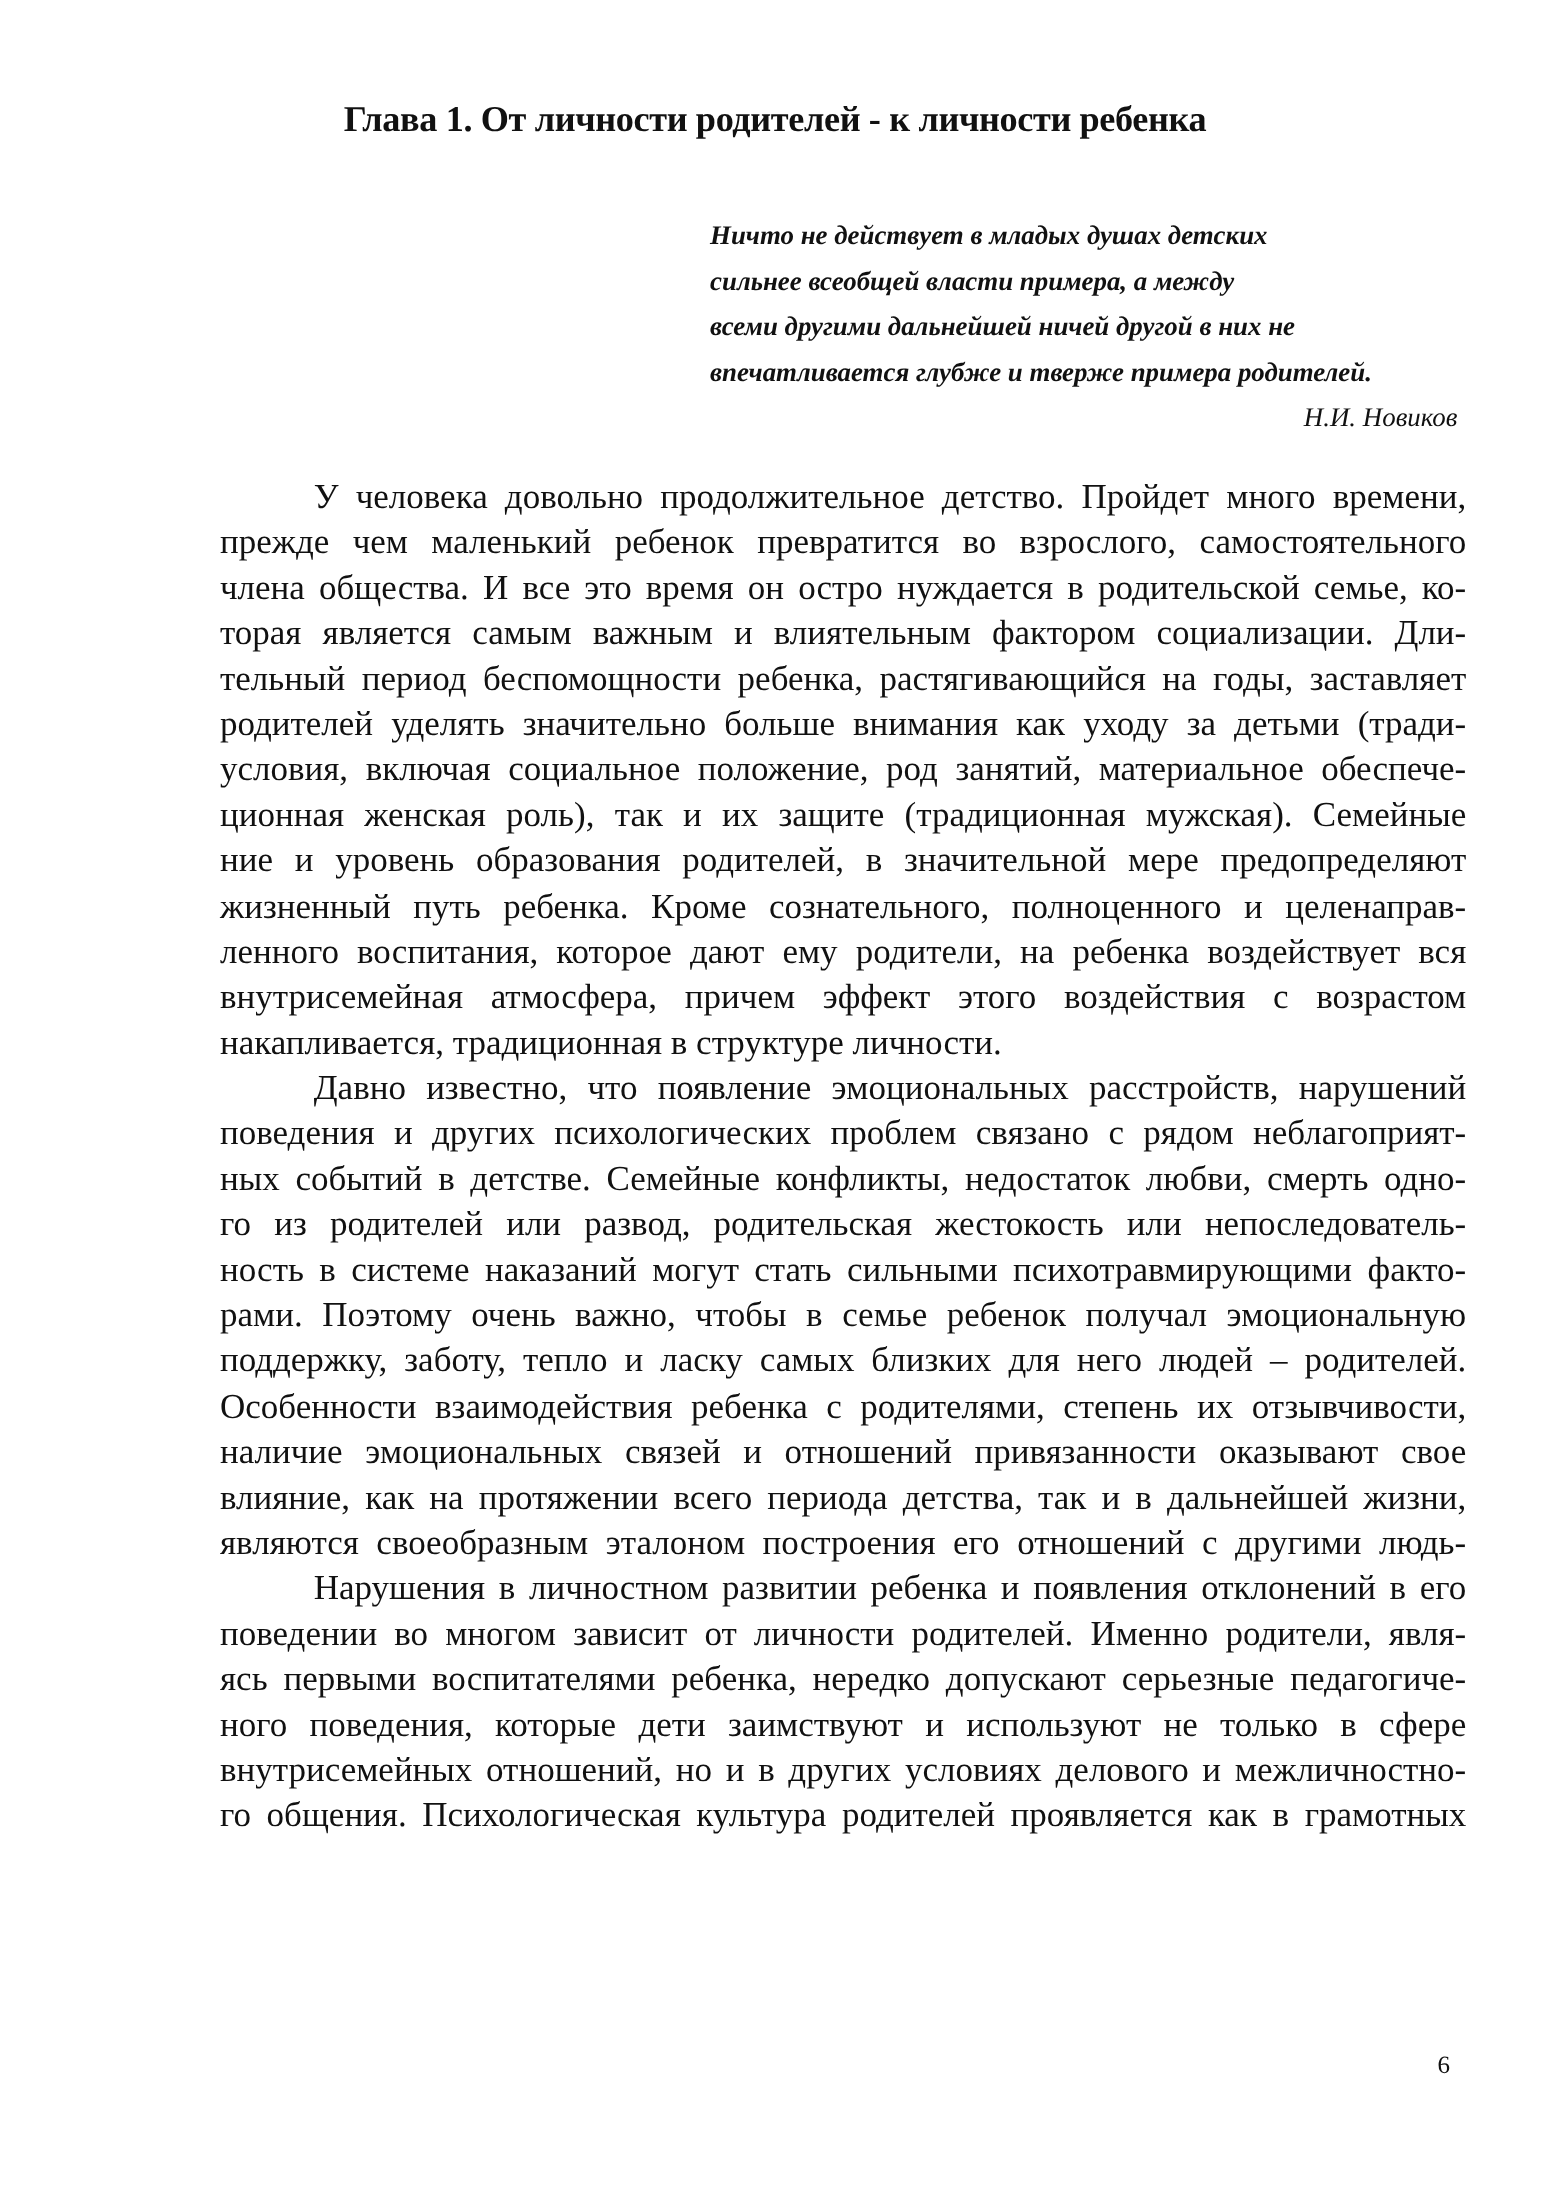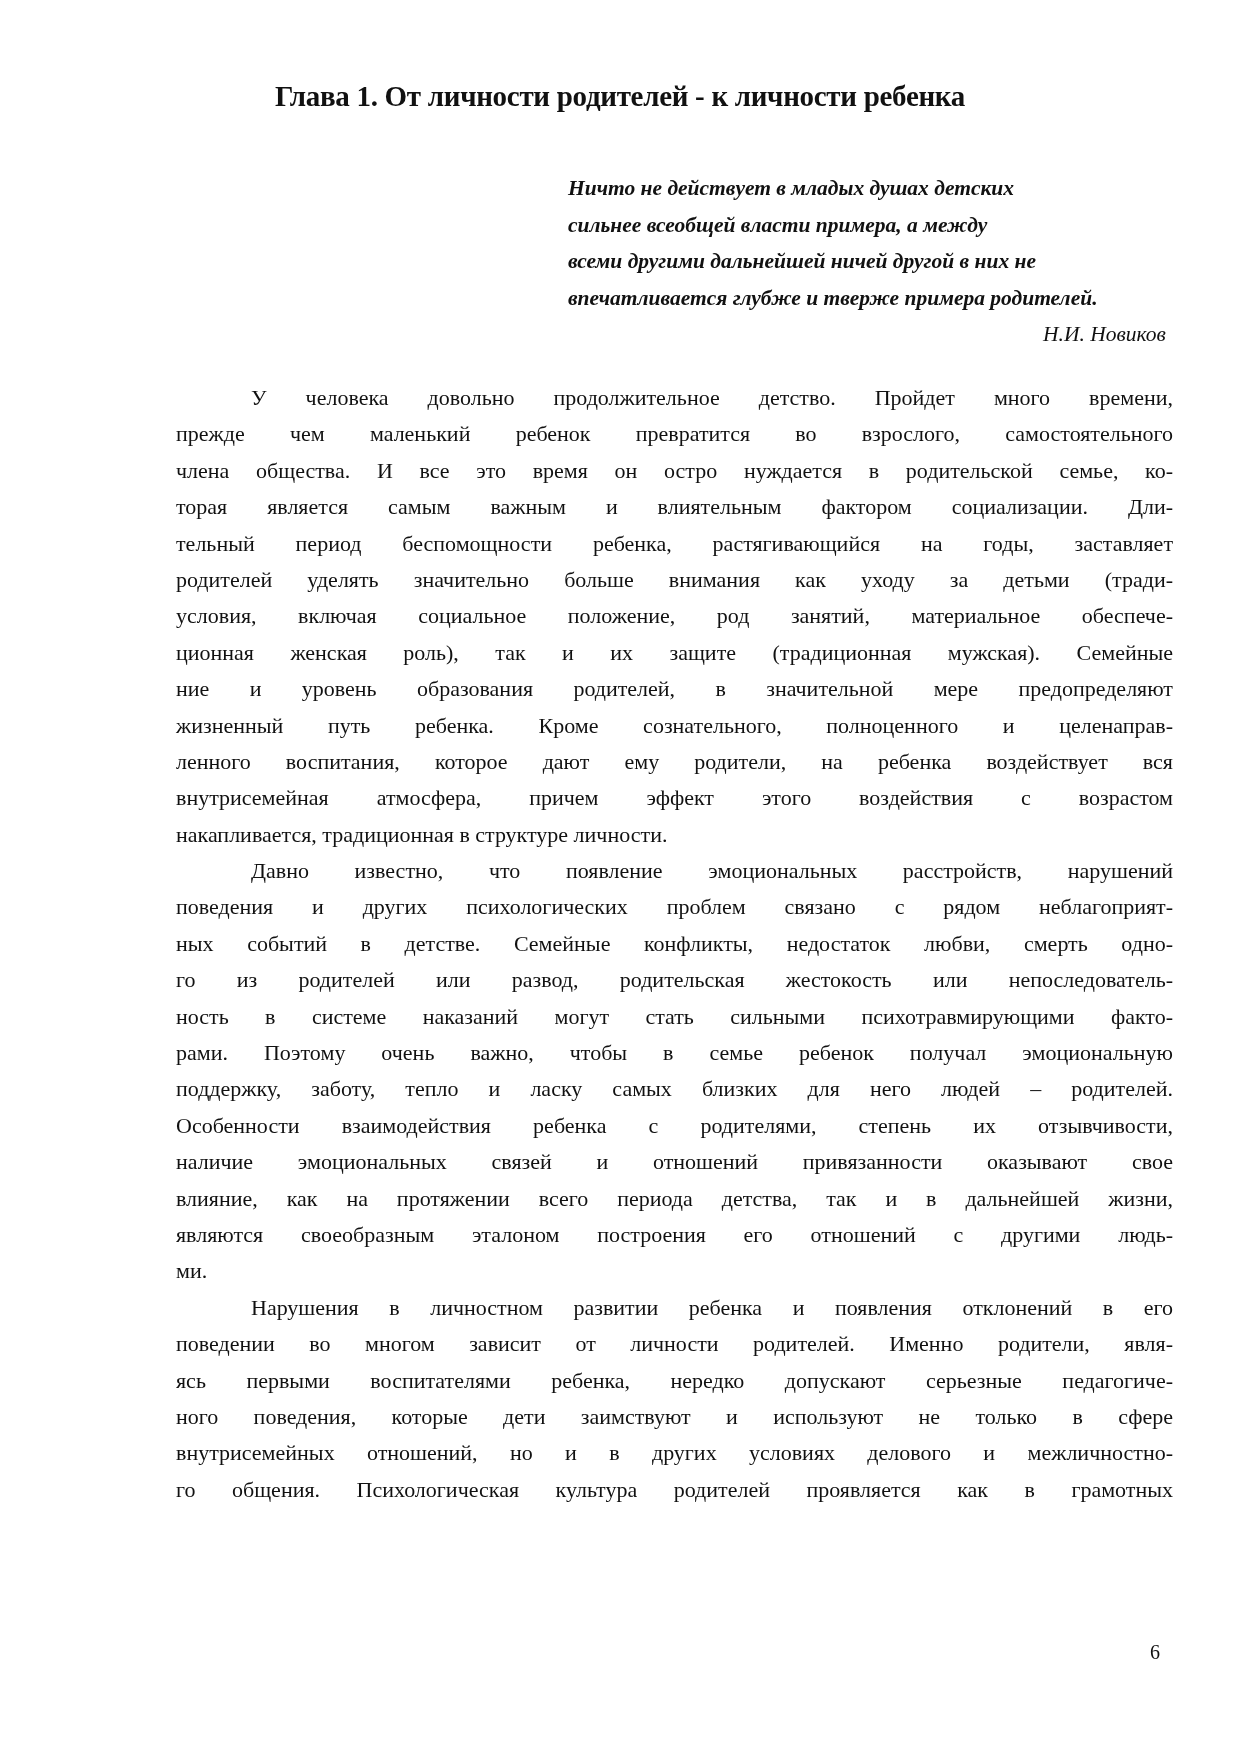--- a/index.html
+++ b/index.html
@@ -59,21 +59,21 @@
       white-space: nowrap;
     }
     .body-text {
       position: absolute;
       left: 176px;
       top: 380px;
       width: 997px;
     }
     .para {
       margin: 0;
-      font-size: 22px;
+      font-size: 28px;
       line-height: 36.4px;
     }
     .line {
       display: block;
       text-align: justify;
       text-align-last: justify;
       white-space: nowrap;
       height: 36.4px;
     }
     .line.first {
@@ -128,21 +128,20 @@
       <span class="line">поведения и других психологических проблем связано с рядом неблагоприят-</span>
       <span class="line">ных событий в детстве. Семейные конфликты, недостаток любви, смерть одно-</span>
       <span class="line">го из родителей или развод, родительская жестокость или непоследователь-</span>
       <span class="line">ность в системе наказаний могут стать сильными психотравмирующими факто-</span>
       <span class="line">рами. Поэтому очень важно, чтобы в семье ребенок получал эмоциональную</span>
       <span class="line">поддержку, заботу, тепло и ласку самых близких для него людей – родителей.</span>
       <span class="line">Особенности взаимодействия ребенка с родителями, степень их отзывчивости,</span>
       <span class="line">наличие эмоциональных связей и отношений привязанности оказывают свое</span>
       <span class="line">влияние, как на протяжении всего периода детства, так и в дальнейшей жизни,</span>
       <span class="line">являются своеобразным эталоном построения его отношений с другими людь-</span>
-      <span class="line last">ми.</span>
     </p>
 
     <p class="para">
       <span class="line first">Нарушения в личностном развитии ребенка и появления отклонений в его</span>
       <span class="line">поведении во многом зависит от личности родителей. Именно родители, явля-</span>
       <span class="line">ясь первыми воспитателями ребенка, нередко допускают серьезные педагогиче-</span>
       <span class="line">ного поведения, которые дети заимствуют и используют не только в сфере</span>
       <span class="line">внутрисемейных отношений, но и в других условиях делового и межличностно-</span>
       <span class="line">го общения. Психологическая культура родителей проявляется как в грамотных</span>
     </p>

